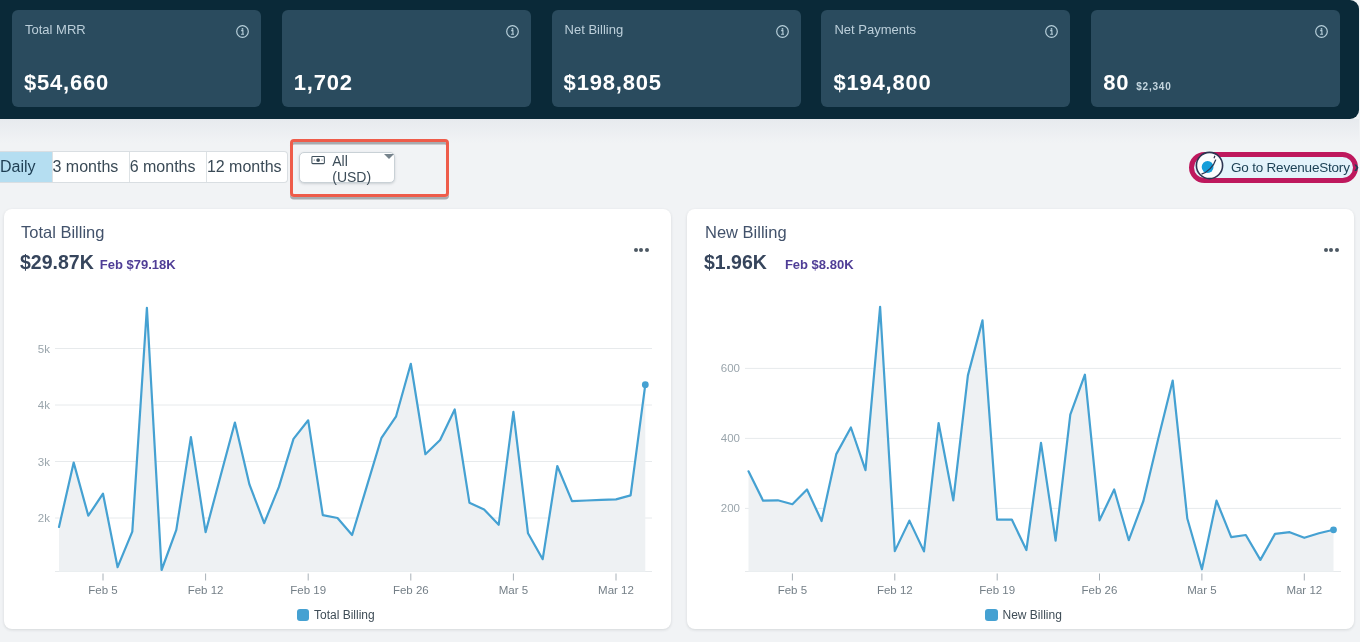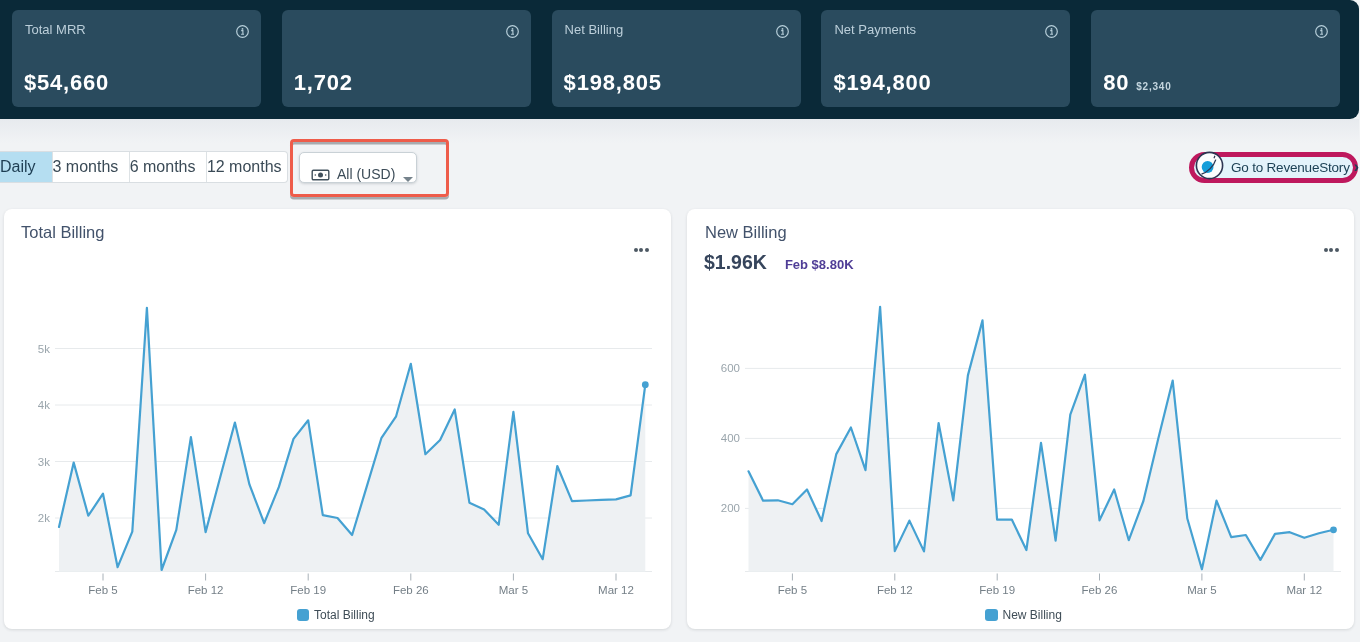--- a/index.html
+++ b/index.html
@@ -8,21 +8,21 @@
 .band { position:absolute; left:0; top:0; width:1359px; height:119px; background:#0a2938; border-radius:0 9px 9px 0; }
 .band-shadow { position:absolute; left:0; top:119px; width:1359px; height:24px; background:linear-gradient(#e7eaee, #f1f3f5); }
 .kpi { position:absolute; top:10px; width:249px; height:97px; background:#2a4b5e; border-radius:6px; }
 .kpi-label { position:absolute; left:13px; top:10.5px; width:190px; font-size:13px; line-height:18px; color:#bccfda; }
 .kpi-info { position:absolute; right:12px; top:14px; width:13px; height:13px; }
 .kpi-value { position:absolute; left:12px; bottom:11px; font-size:22px; font-weight:700; color:#ffffff; letter-spacing:0.8px; }
 .kpi-extra { font-size:10px; font-weight:700; color:#c3d5de; letter-spacing:0.8px; }
 .tabs { position:absolute; left:0; top:151px; height:32px; display:flex; background:#fff; border:1px solid #d9dee2; border-left:none; border-radius:0 4px 4px 0; }
 .tab { font-size:16px; color:#3a4a56; line-height:30px; border-left:1px solid #dde2e5; }
 .tab.first { border-left:none; background:#b5def1; color:#1d3d52; font-weight:400; }
-.currency { position:absolute; left:299px; top:152px; width:118px; height:31px; background:#fff; border:1px solid #c9d1d6; border-radius:5px; display:flex; align-items:flex-end; padding-left:11px; box-shadow:0 1px 2.5px rgba(40,50,60,0.18); }
+.currency { position:absolute; left:299px; top:152px; width:96px; height:31px; background:#fff; border:1px solid #c9d1d6; border-radius:5px; display:flex; align-items:flex-start; padding-left:11px; box-shadow:0 1px 2.5px rgba(40,50,60,0.18); }
 .currency .txt { font-size:14px; color:#3c4c58; margin-left:7px; }
 .caret { width:0; height:0; border-left:5px solid transparent; border-right:5px solid transparent; border-top:5.5px solid #76838c; margin-left:8px; margin-top:1px; }
 .redbox { position:absolute; left:289.8px; top:138.5px; width:159.7px; height:58.3px; border:3.1px solid #ee5c4a; border-radius:4px; box-shadow: 0 2.5px 0 rgba(95,100,105,0.5), inset 0 2.5px 0 rgba(95,100,105,0.5); }
 .gobtn { position:absolute; left:1189px; top:152px; width:169px; white-space:nowrap; height:31px; background:#e3f3fb; border:5px solid #be185d; border-radius:16px; display:flex; align-items:center; }
 .gobtn .icon { margin-left:1px; margin-top:0; }
 .gobtn .txt { font-size:13.5px; color:#1d4256; margin-left:7px; font-weight:400; letter-spacing:-0.2px; }
 .gobtn .chev { font-size:16px; color:#1d4256; margin-left:4px; margin-top:-2px; font-weight:700; }
 .card { position:absolute; top:209px; width:667px; height:420px; background:#fff; border-radius:8px; box-shadow:0 1px 3px rgba(40,50,60,0.14); }
 .card.left { left:4px; }
 .card.right { left:687px; }
@@ -106,20 +106,21 @@
           <path d="M19.9 4.8 L19 7.2" stroke="#2d3653" stroke-width="1.2" fill="none"></path>
         </svg></span>
       <span class="txt">Go to RevenueStory</span>
       <span class="chev">›</span>
     </div>
 
   <div class="card left"></div>
   <div class="card right"></div>
 
   <div class="ctitle" style="left:21px; top:222.5px">Total Billing</div>
+  <div class="cval" style="left:20px; top:251.5px">$29.87K<span class="sub" style="margin-left:6px">Feb $79.18K</span></div>
   <div class="dots" style="left:633.5px">
       <i></i>
       <i></i>
       <i></i>
     </div>
 
   <div class="ctitle" style="left:705px; top:222.5px">New Billing</div>
   <div class="cval" style="left:704px; top:251.5px">$1.96K<span class="sub" style="margin-left:18px">Feb $8.80K</span></div>
   <div class="dots" style="left:1323.5px">
       <i></i>

